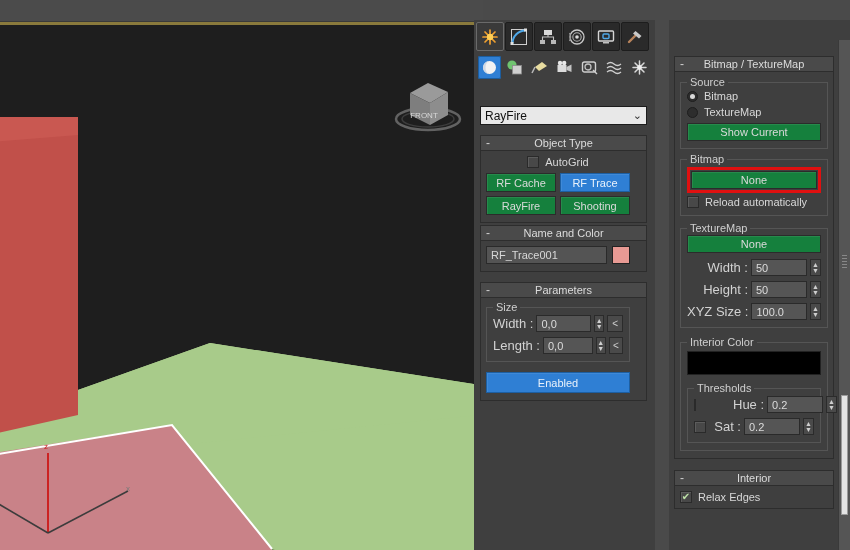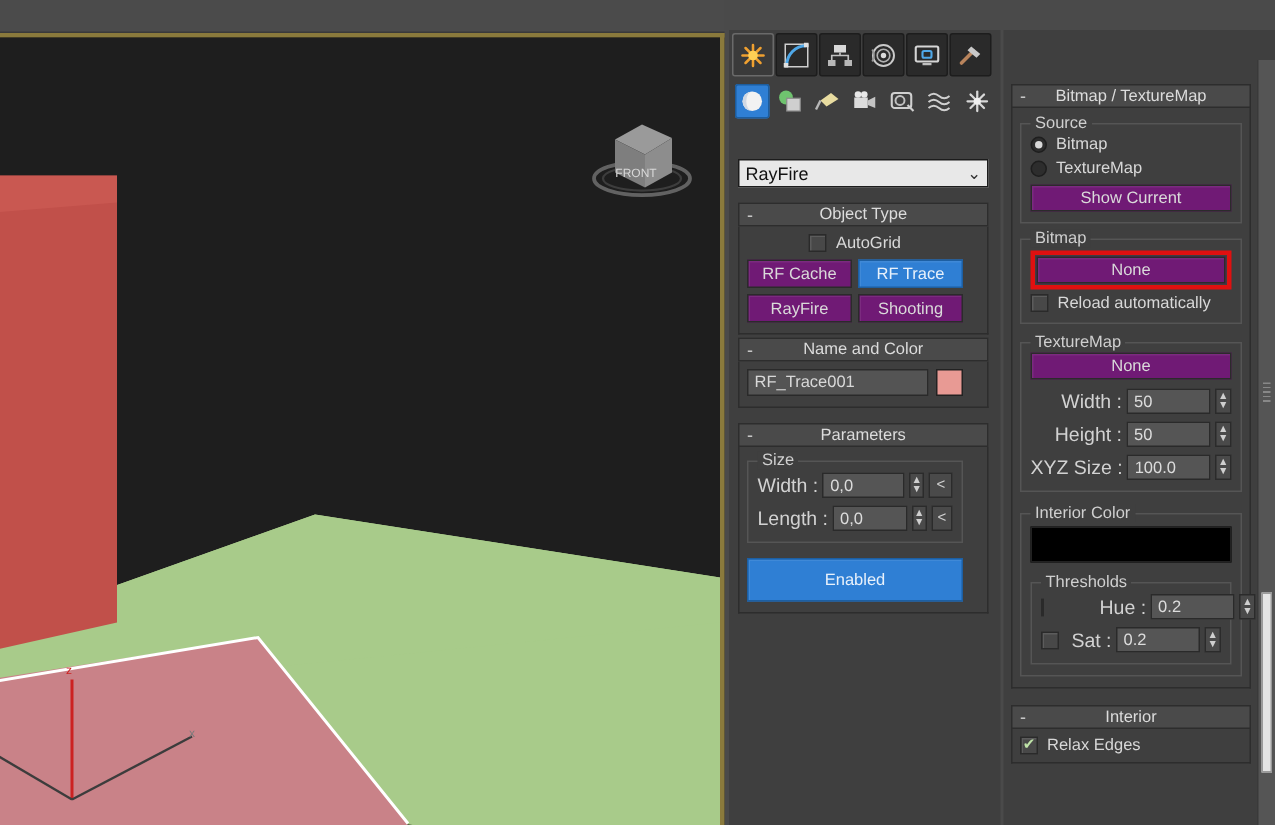--- a/index.html
+++ b/index.html
@@ -31,21 +31,21 @@
     background: #1e1e1e;
     overflow: hidden;
   }
   .vp-svg { position: absolute; left:0; top:0; }
 
   
   .viewcube { position: absolute; left: 390px; top: 48px; width: 76px; height: 62px; }
 
   
   .cmd-panel {
-    position: absolute; left: 486px; top: 20px; width: 181px; height: 530px;
+    position: absolute; left: 474px; top: 20px; width: 181px; height: 530px;
     background: #3f3f3f;
   }
   .tabs-row {
     position: absolute; left: 2px; top: 2px; width: 176px; height: 30px;
     display: flex; gap: 1px;
   }
   .tab-btn {
     width: 28px; height: 29px;
     background: #2a2a2a;
     border: 1px solid #1d1d1d;
@@ -101,21 +101,21 @@
     content: "✔"; color: #bfe3a8; font-size: 10px; line-height: 10px;
   }
   .radio {
     width: 11px; height: 11px; border-radius: 50%;
     background: #2d2d2d; border: 1px solid #1e1e1e;
     display:flex; align-items:center; justify-content:center;
   }
   .radio.on::after { content:""; width:5px; height:5px; border-radius:50%; background:#d8d8d8; }
 
   .btn {
-    background: #701a75;
+    background: #15803d;
     border: 1px solid #2b2b2b;
     box-shadow: inset 1px 1px 0 rgba(255,255,255,.08);
     color: #dadada; font-size: 11px;
     display: flex; align-items: center; justify-content: center;
     height: 19px;
   }
   .btn.blue { background: #2f7fd4; border-color:#1d5fa2; color:#e8f1fb; }
   .btn.hl { background: #2f7fd4; border-color:#1d5fa2; color:#e8f1fb; }
 
   .obj-grid { display: grid; grid-template-columns: 1fr 1fr; gap: 4px; margin-top: 5px; }
@@ -392,21 +392,21 @@
             <span class="spin-arrows">▲<br>▼</span>
             <span class="lt-btn">&lt;</span>
           </div>
           <div class="spin-row">
             <span class="spin-lbl">Length :</span>
             <span class="spin-val">0,0</span>
             <span class="spin-arrows">▲<br>▼</span>
             <span class="lt-btn">&lt;</span>
           </div>
         </div>
-        <div class="btn blue" style="height:29px;margin-top:10px;">Enabled</div>
+        <div class="btn blue" style="height:21px;margin-top:10px;">Enabled</div>
       </div>
     </div>
   </div>
 
   <div class="right-panel">
     <div class="rp-inner">
 
       <div class="rp-rollout" style="margin-top:36px;">
         <div class="rollout-head">
           <span class="minus">-</span>

